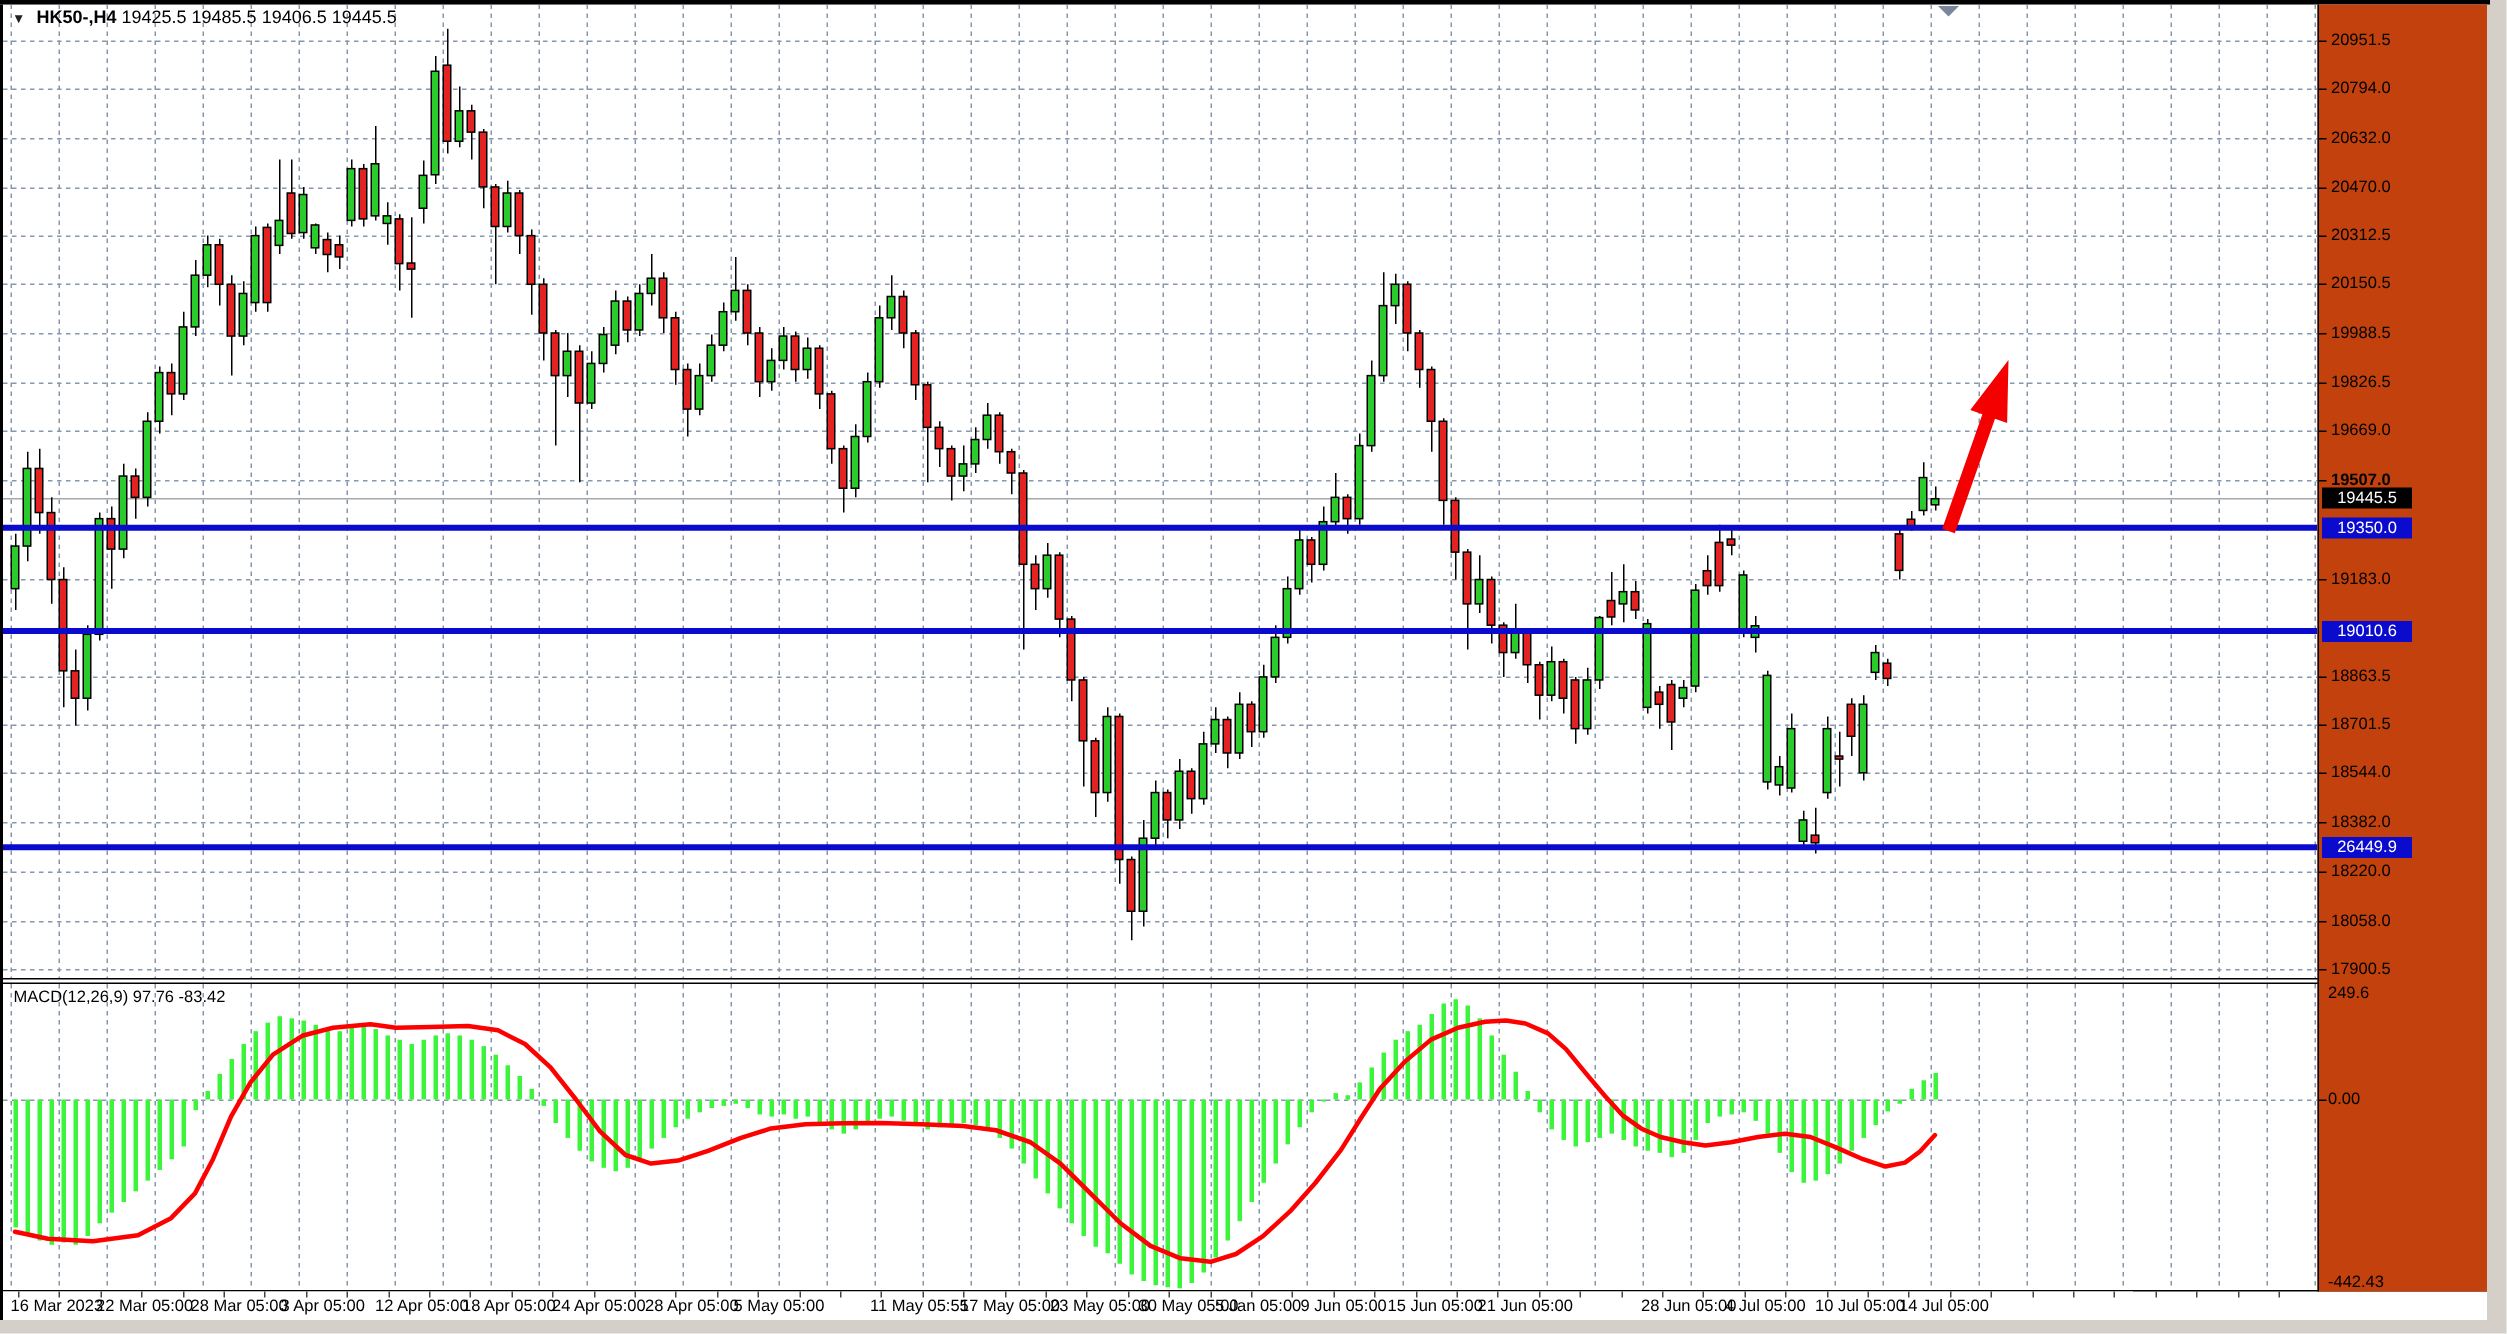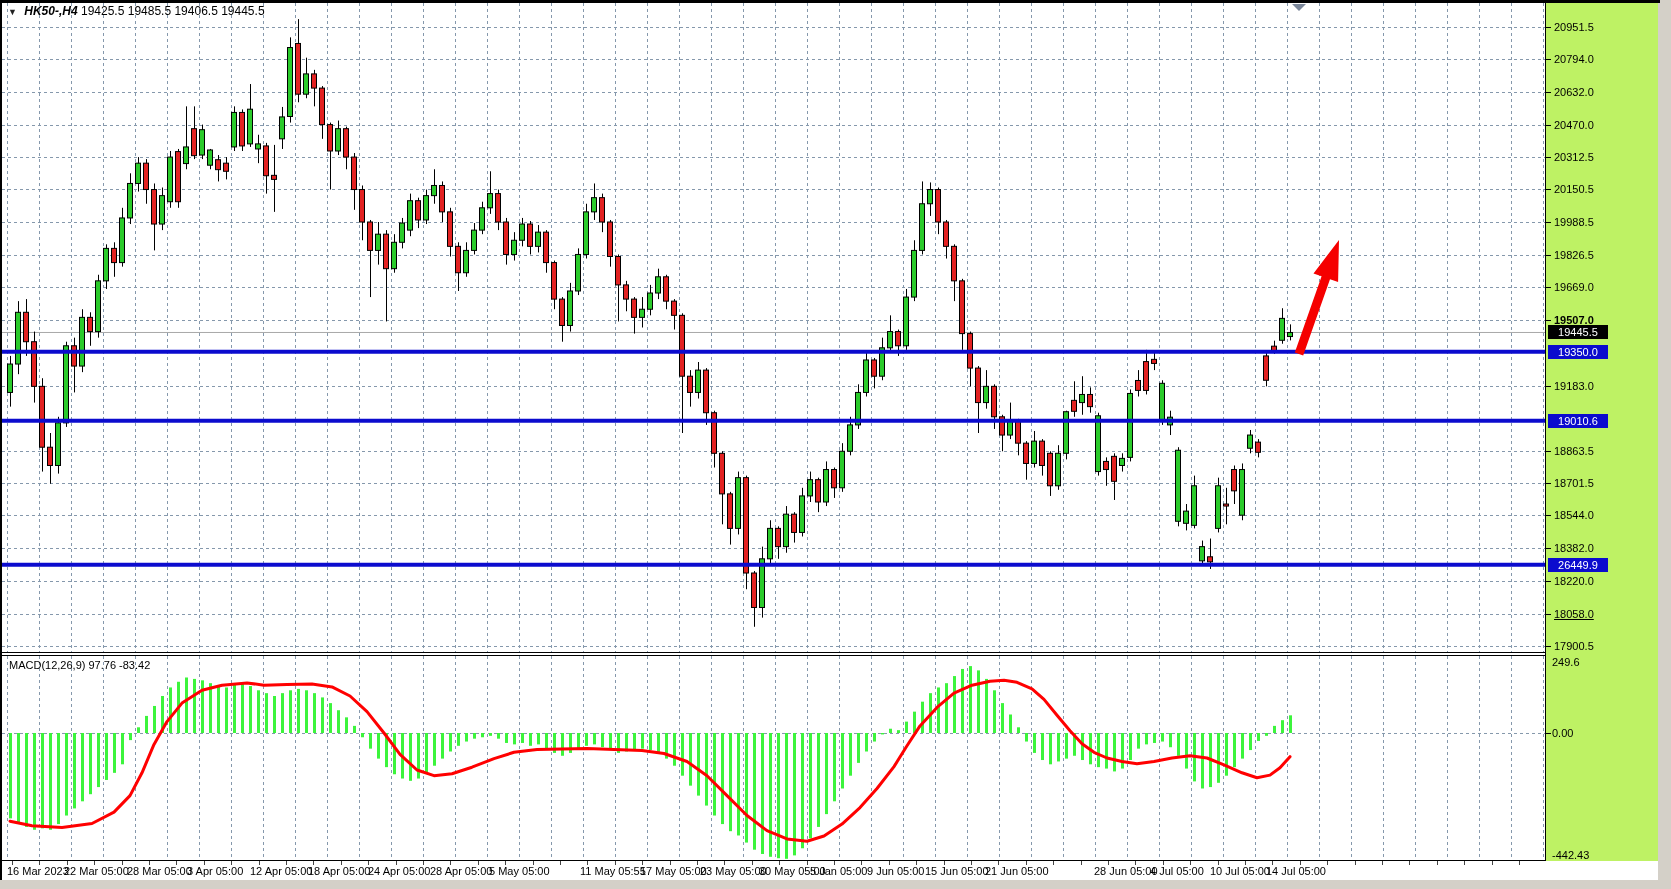--- a/index.html
+++ b/index.html
@@ -8,29 +8,29 @@
     background:#D4D0C8;
     font-family:"Liberation Sans",sans-serif;
     -webkit-font-smoothing:antialiased;
   }
   .abs{position:absolute;}
   #window-bg{left:2px;top:3px;width:1656px;height:877px;background:#FFFFFF;}
   #top-border{left:0;top:0;width:1660px;height:3px;background:#000000;}
   #left-border{left:0;top:3px;width:2px;height:877px;background:#000000;}
   #pane-separator{left:2px;top:652px;width:1656px;height:4px;background:#FFFFFF;border-top:1px solid #000;border-bottom:1px solid #000;box-sizing:border-box;}
   #macd-bottom-border{left:2px;top:860px;width:1656px;height:1px;background:#000000;}
-  #price-axis{left:1545px;top:3px;width:113px;height:858px;background:#bef264;border-left:1px solid #000;box-sizing:border-box;}
+  #price-axis{left:1545px;top:3px;width:113px;height:858px;background:#c2410c;border-left:1px solid #000;box-sizing:border-box;}
   #time-axis{left:2px;top:861px;width:1420px;height:19px;background:#FFFFFF;}
   .axis-label{position:absolute;font-size:11px;color:#000;white-space:nowrap;line-height:12px;}
   .tickmark{position:absolute;width:5px;height:1px;background:#000;left:0;}
   .price-tag{position:absolute;left:2px;width:60px;height:14px;color:#FFF;font-size:11px;line-height:14px;text-align:center;white-space:nowrap;}
   .date-label{position:absolute;top:4px;font-size:11px;color:#000;white-space:nowrap;}
   .date-tick{position:absolute;top:0;width:1px;height:4px;background:#444;}
   #header{left:8px;top:4px;font-size:12px;color:#000;white-space:nowrap;}
-  #header .sym{font-weight:700;font-style:italic;}
+  #header .sym{font-weight:700;}
   #header .exp{font-size:9px;color:#222;margin-right:4px;cursor:pointer;}
   #macd-label{left:9px;top:659px;font-size:11px;color:#000;white-space:nowrap;}
   svg{position:absolute;display:block;}
 </style>
 </head>
 <body>
 
 <div class="abs" id="window-bg"></div>
 <div class="abs" id="top-border"></div>
 <div class="abs" id="left-border"></div>
@@ -695,21 +695,21 @@
     <div class="axis-label" style="left:8px;top:442px;">18863.5</div>
     <div class="tickmark" style="top:480px;"></div>
     <div class="axis-label" style="left:8px;top:474px;">18701.5</div>
     <div class="tickmark" style="top:512px;"></div>
     <div class="axis-label" style="left:8px;top:506px;text-align:center;">18544.0</div>
     <div class="tickmark" style="top:545px;"></div>
     <div class="axis-label" style="left:8px;top:539px;">18382.0</div>
     <div class="tickmark" style="top:578px;"></div>
     <div class="axis-label" style="left:8px;top:572px;">18220.0</div>
     <div class="tickmark" style="top:611px;"></div>
-    <div class="axis-label" style="left:8px;top:605px;text-decoration:underline;">18058.0</div>
+    <div class="axis-label" style="left:8px;top:605px;">18058.0</div>
     <div class="tickmark" style="top:643px;"></div>
     <div class="axis-label" style="left:8px;top:637px;">17900.5</div>
     <div class="price-tag" style="top:342px;background:#0B0BCE;color:#FFFFFF;">19350.0</div>
     <div class="price-tag" style="top:411px;background:#0B0BCE;color:#FFFFFF;">19010.6</div>
     <div class="price-tag" style="top:555px;background:#0B0BCE;color:#FFFFFF;">26449.9</div>
     <div class="price-tag" style="top:322px;background:#000000;color:#FFFFFF;">19445.5</div>
     <div class="axis-label" style="left:6px;top:653px;">249.6</div>
     <div class="axis-label" style="left:6px;top:724px;">0.00</div>
     <div class="tickmark" style="top:730px;"></div>
     <div class="axis-label" style="left:6px;top:846px;">-442.43</div>

